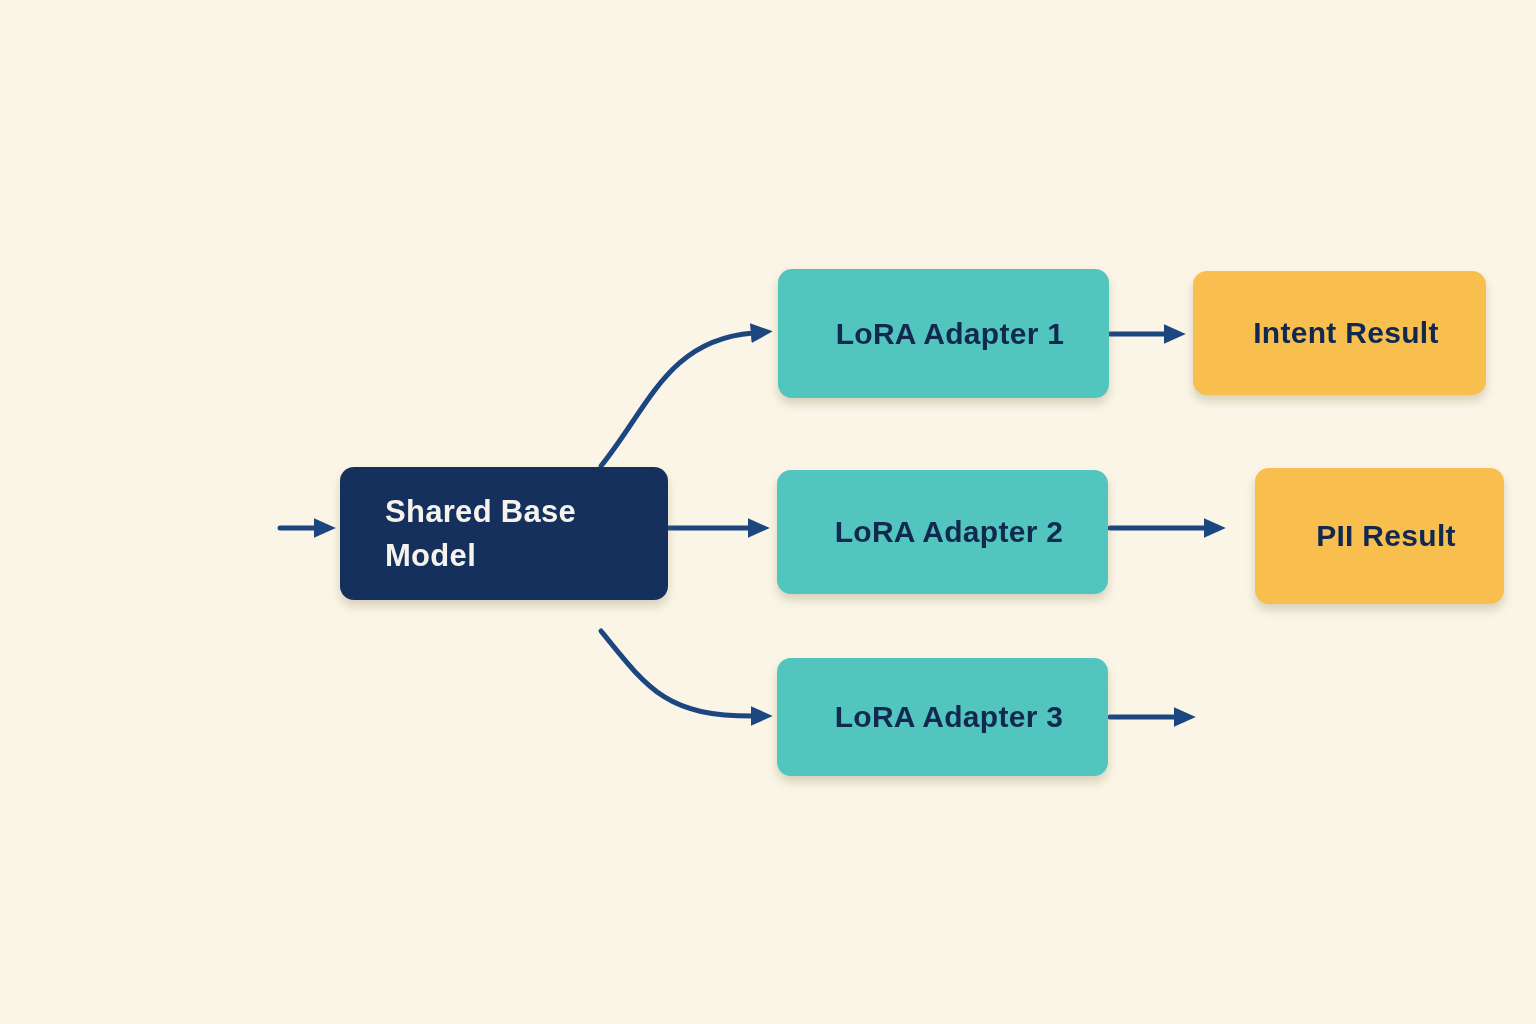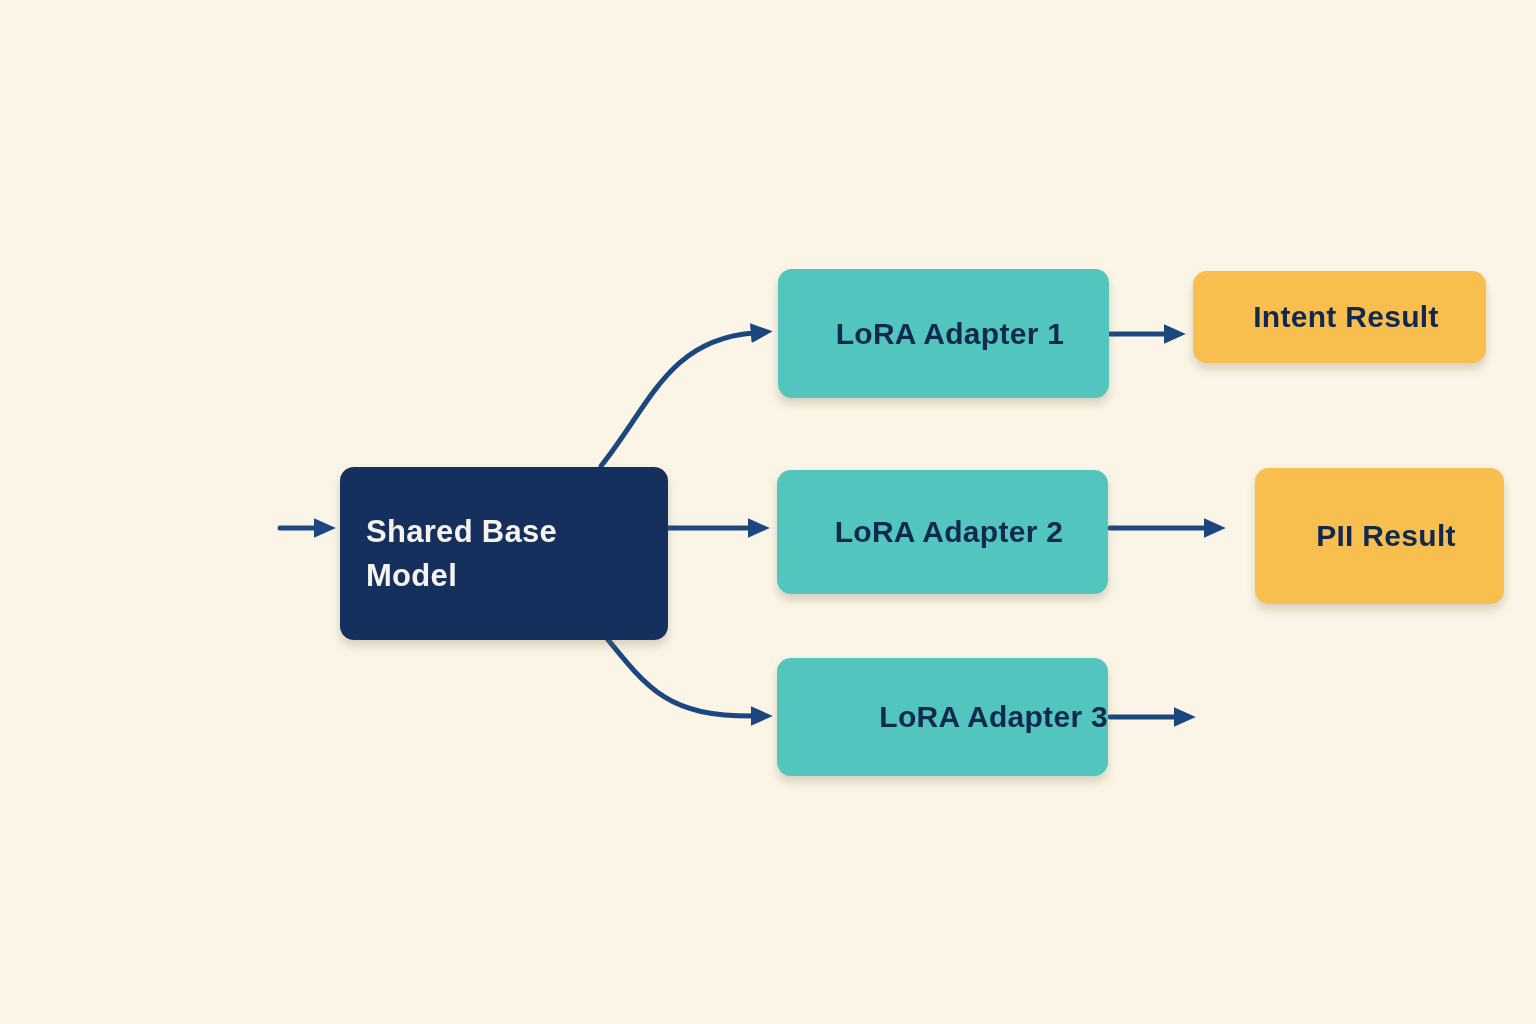--- a/index.html
+++ b/index.html
@@ -38,36 +38,36 @@
     box-shadow: 0 6px 10px rgba(130, 115, 80, 0.28);
     text-align: center;
     padding-left: 13px;
   }
   .n-input {
     left: 36px;  top: 467px;  width: 243px; height: 120px;
     background: #9458c9;
     color: #f7f2fb;
   }
   .n-base {
-    left: 340px; top: 467px;  width: 328px; height: 173px;
+    left: 340px; top: 467px;  width: 328px; height: 133px;
     background: #16305e;
     color: #f5f3ec;
     justify-content: flex-start;
     text-align: left;
-    padding-left: 26px;
+    padding-left: 45px;
     padding-right: 38px;
     font-size: 31px;
     line-height: 1.4;
   }
   .n-adapter { background: #52c5bf; color: #12294f; }
   .n-result  { background: #f8bf4f; color: #12294f; }
   .n-adapter1 { left: 778px;  top: 269px; width: 331px; height: 129px; }
   .n-adapter2 { left: 777px;  top: 470px; width: 331px; height: 124px; }
-  .n-adapter3 { left: 777px;  top: 658px; width: 331px; height: 118px; justify-content: flex-end; }
-  .n-result1  { left: 1193px; top: 271px; width: 293px; height: 92px; text-align: center; }
+  .n-adapter3 { left: 777px;  top: 658px; width: 331px; height: 118px; }
+  .n-result1  { left: 1193px; top: 271px; width: 293px; height: 124px; text-align: center; }
   .n-result2  { left: 1235px; top: 468px; width: 249px; height: 136px; margin-left: 20px; }
   .n-result3  { left: 1203px; top: 658px; width: 281px; height: 118px; }
 </style>
 </head>
 <body>
 
 <div class="canvas">
 
   <svg class="edges" width="1536" height="1024" viewBox="0 0 1536 1024">
     <defs>

